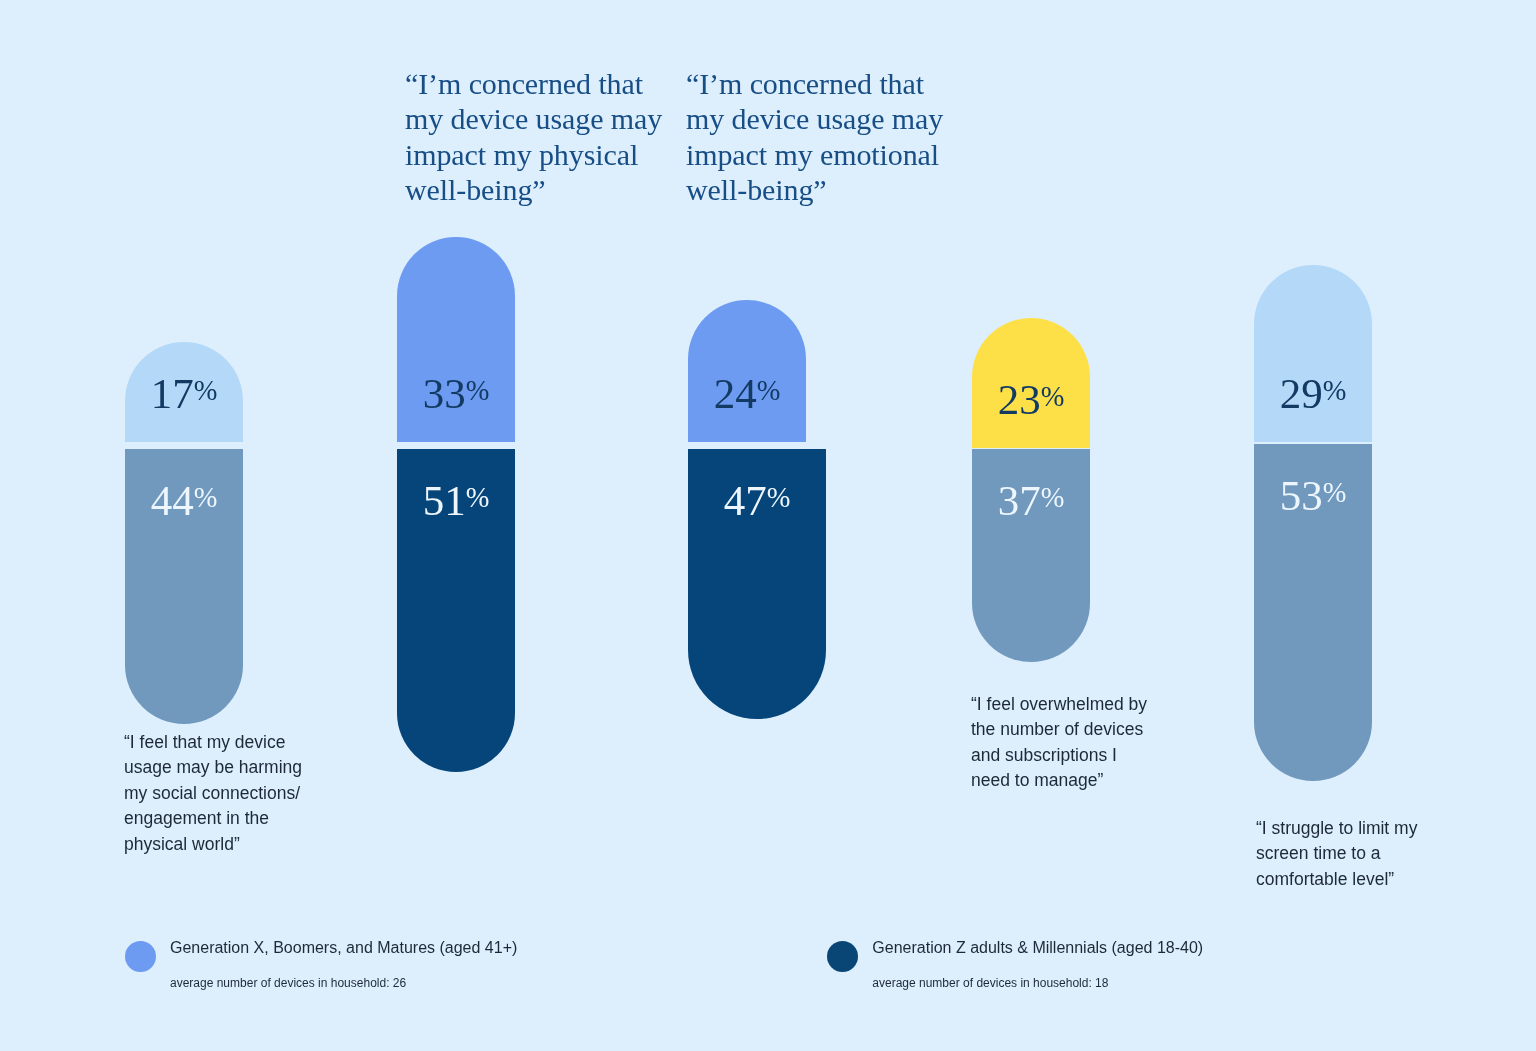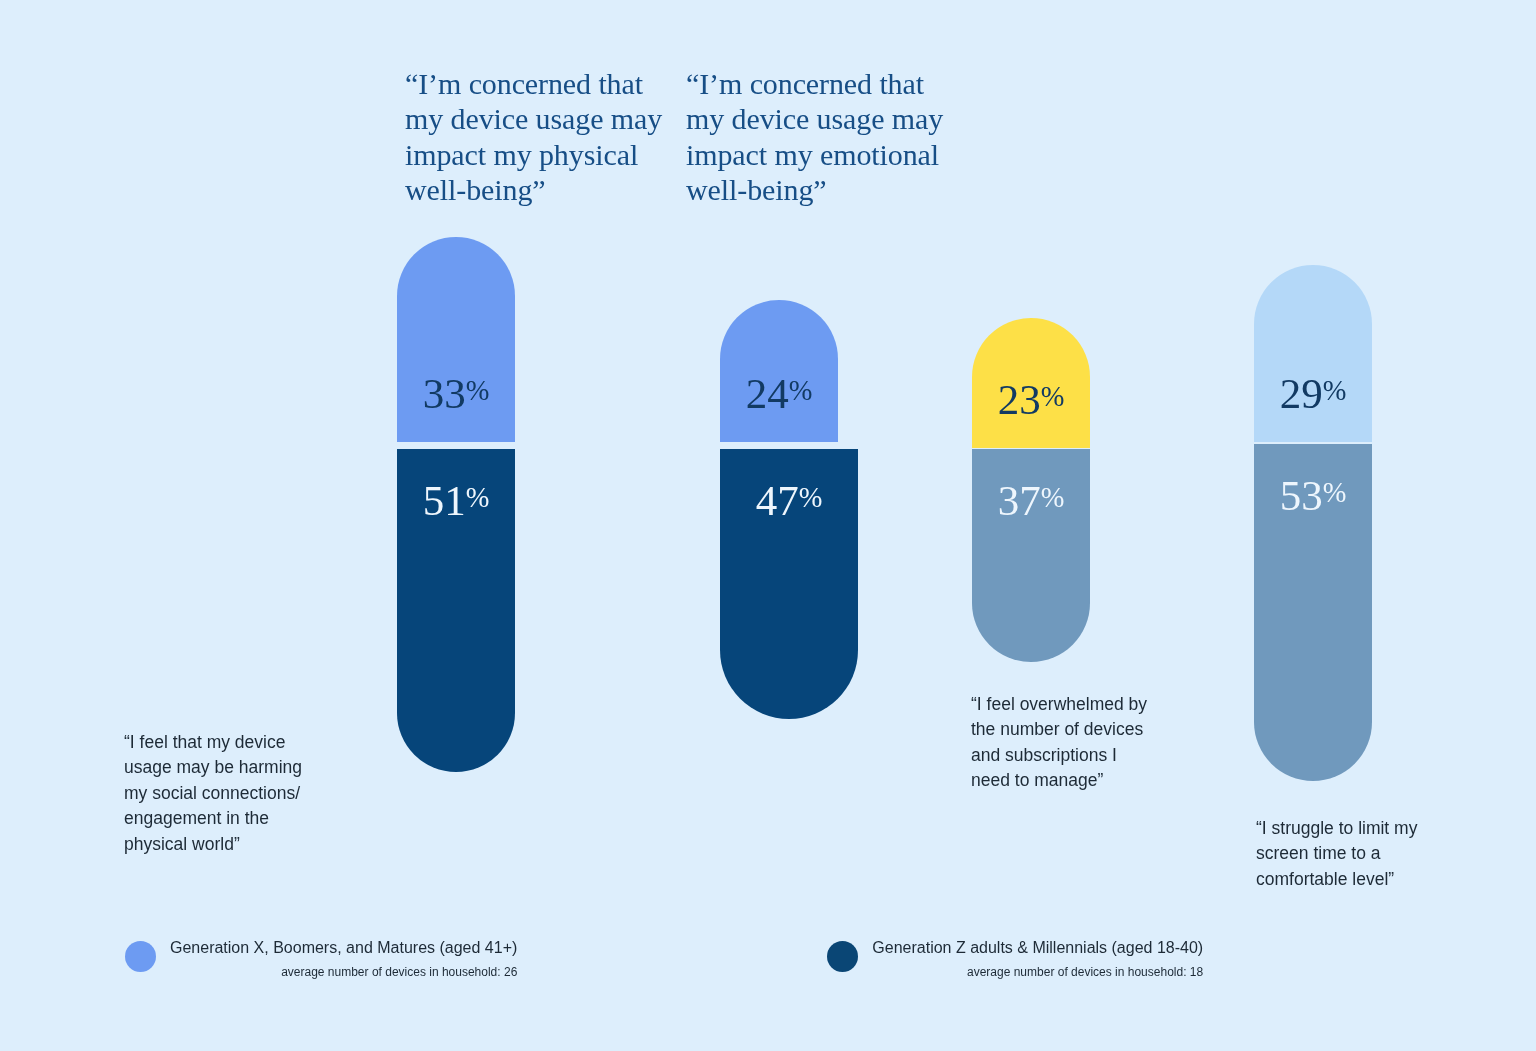--- a/index.html
+++ b/index.html
@@ -55,49 +55,57 @@
     font-family:"Liberation Sans",sans-serif;
   }
 
   
   .legend{position:absolute;left:125px;top:938px;display:flex;gap:0;}
   .legend-item{display:flex;align-items:flex-start;gap:14px;}
   .legend-item.second{margin-left:310px;}
   .legend-dot{
     width:31px;height:31px;border-radius:50%;flex:0 0 auto;margin-top:3px;
   }
-  .legend-texts{display:flex;flex-direction:column;gap:8px;align-items:flex-end;}
+  .legend-texts{display:flex;flex-direction:column;gap:19px;}
   .legend-title{font-size:16px;color:#1d2a36;line-height:1.2;}
   .legend-sub{font-size:12px;color:#1d2a36;line-height:1.2;}
 </style>
 </head>
 <body style="background: rgb(221, 238, 252);">
 
 <div class="stage">
 
   <div class="heading" style="left: 405px; top: 66px; width: 260px;">“I’m concerned that
 my device usage may
 impact my physical
 well-being”</div>
   <div class="heading" style="left: 686px; top: 66px; width: 270px;">“I’m concerned that
 my device usage may
 impact my emotional
 well-being”</div>
 
+  <div class="bar-group" style="left: 125px; top: 0px; width: 118px; height: 1051px;">
+    <div class="seg seg-top" style="top: 342px; height: 100px; background: rgb(180, 216, 248);">
+      <div class="val" style="color: rgb(18, 58, 99); top: 30px;">17<span class="pct">%</span></div>
+    </div>
+    <div class="seg seg-bot" style="top: 449px; height: 275px; background: rgb(112, 153, 189);">
+      <div class="val" style="color: rgb(238, 246, 253);">44<span class="pct">%</span></div>
+    </div>
+  </div>
 
   <div class="bar-group" style="left: 397px; top: 0px; width: 118px; height: 845px;">
     <div class="seg seg-top" style="top: 237px; height: 205px; background: rgb(109, 155, 242);">
       <div class="val" style="color: rgb(18, 58, 99); top: 135px;">33<span class="pct">%</span></div>
     </div>
     <div class="seg seg-bot" style="top: 449px; height: 323px; background: rgb(6, 69, 122);">
       <div class="val" style="color: rgb(238, 246, 253);">51<span class="pct">%</span></div>
     </div>
   </div>
 
-  <div class="bar-group" style="left: 720px; top: 0px; width: 118px; height: 1051px;">
+  <div class="bar-group" style="left: 688px; top: 0px; width: 118px; height: 1051px;">
     <div class="seg seg-top" style="top: 300px; height: 142px; background: rgb(109, 155, 242);">
       <div class="val" style="color: rgb(18, 58, 99); top: 72px;">24<span class="pct">%</span></div>
     </div>
     <div class="seg seg-bot" style="top: 449px; height: 270px; background: rgb(6, 69, 122); padding-left: 20px;">
       <div class="val" style="color: rgb(238, 246, 253);">47<span class="pct">%</span></div>
     </div>
   </div>
 
   <div class="bar-group" style="left: 972px; top: 0px; width: 118px; height: 1051px;">
     <div class="seg seg-top" style="top: 318px; height: 130px; background: #fde047;">

